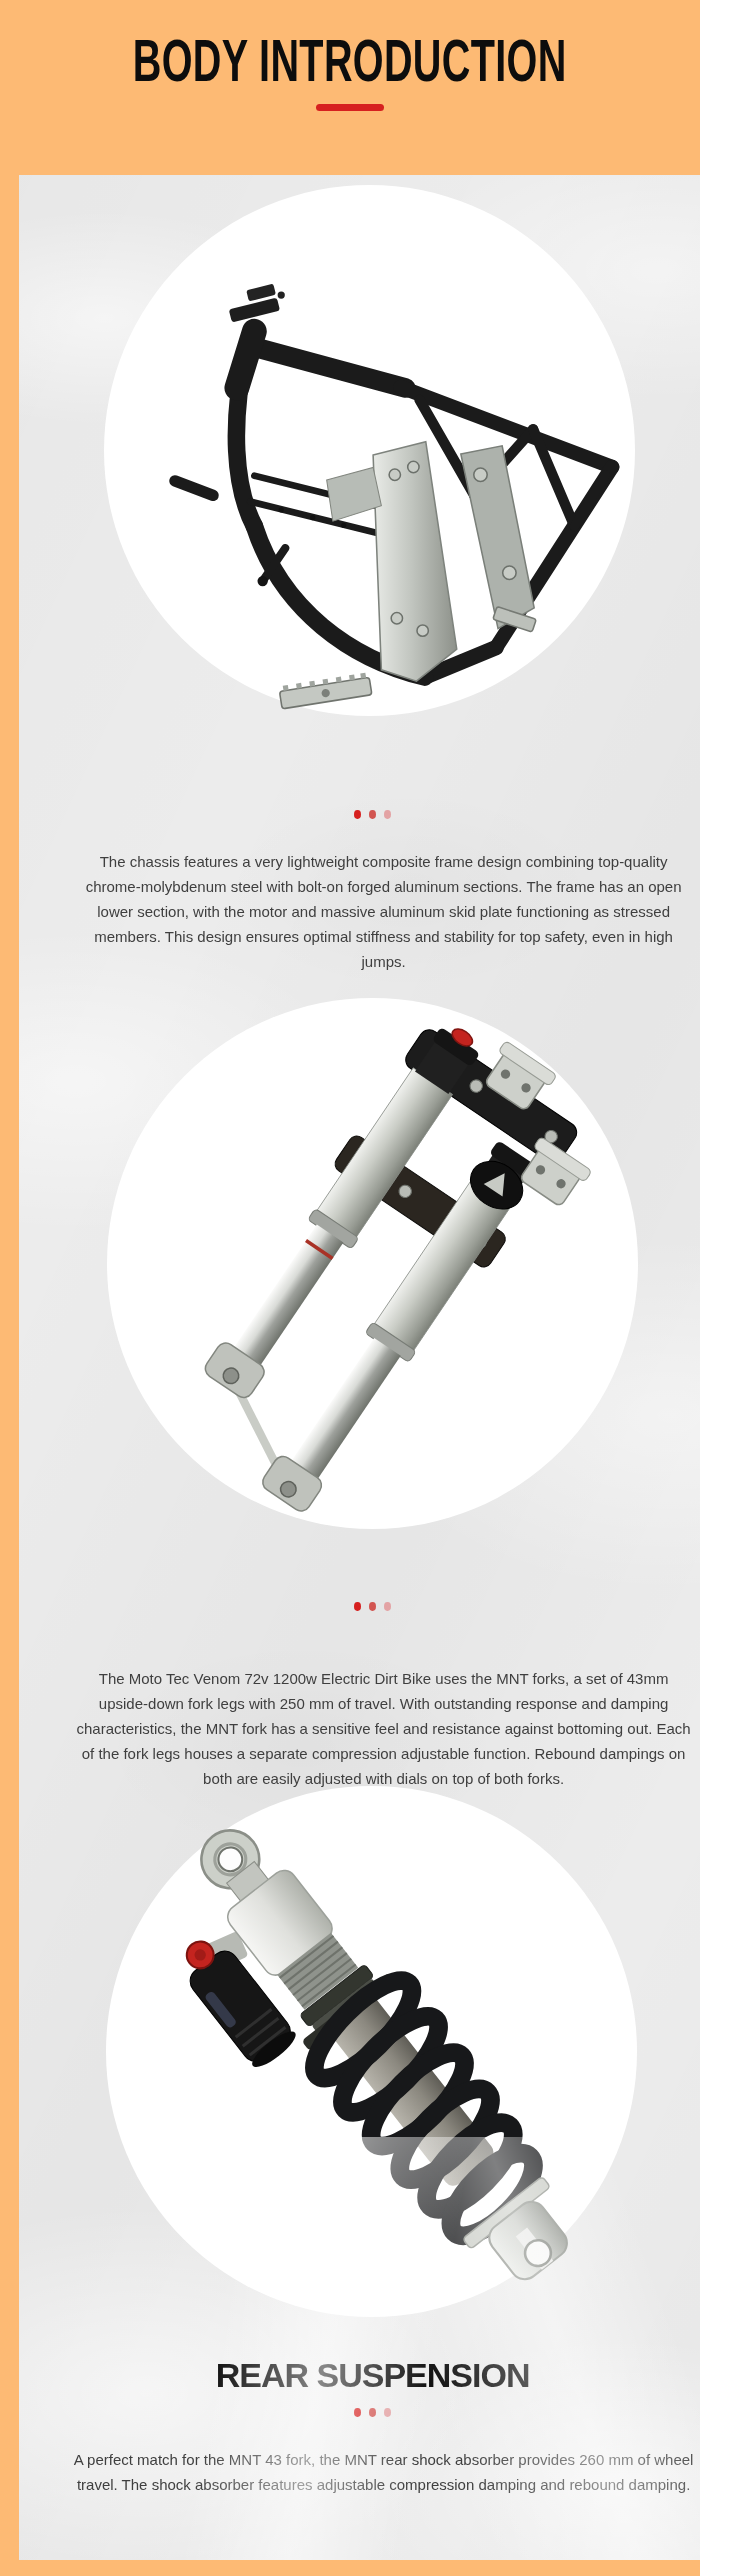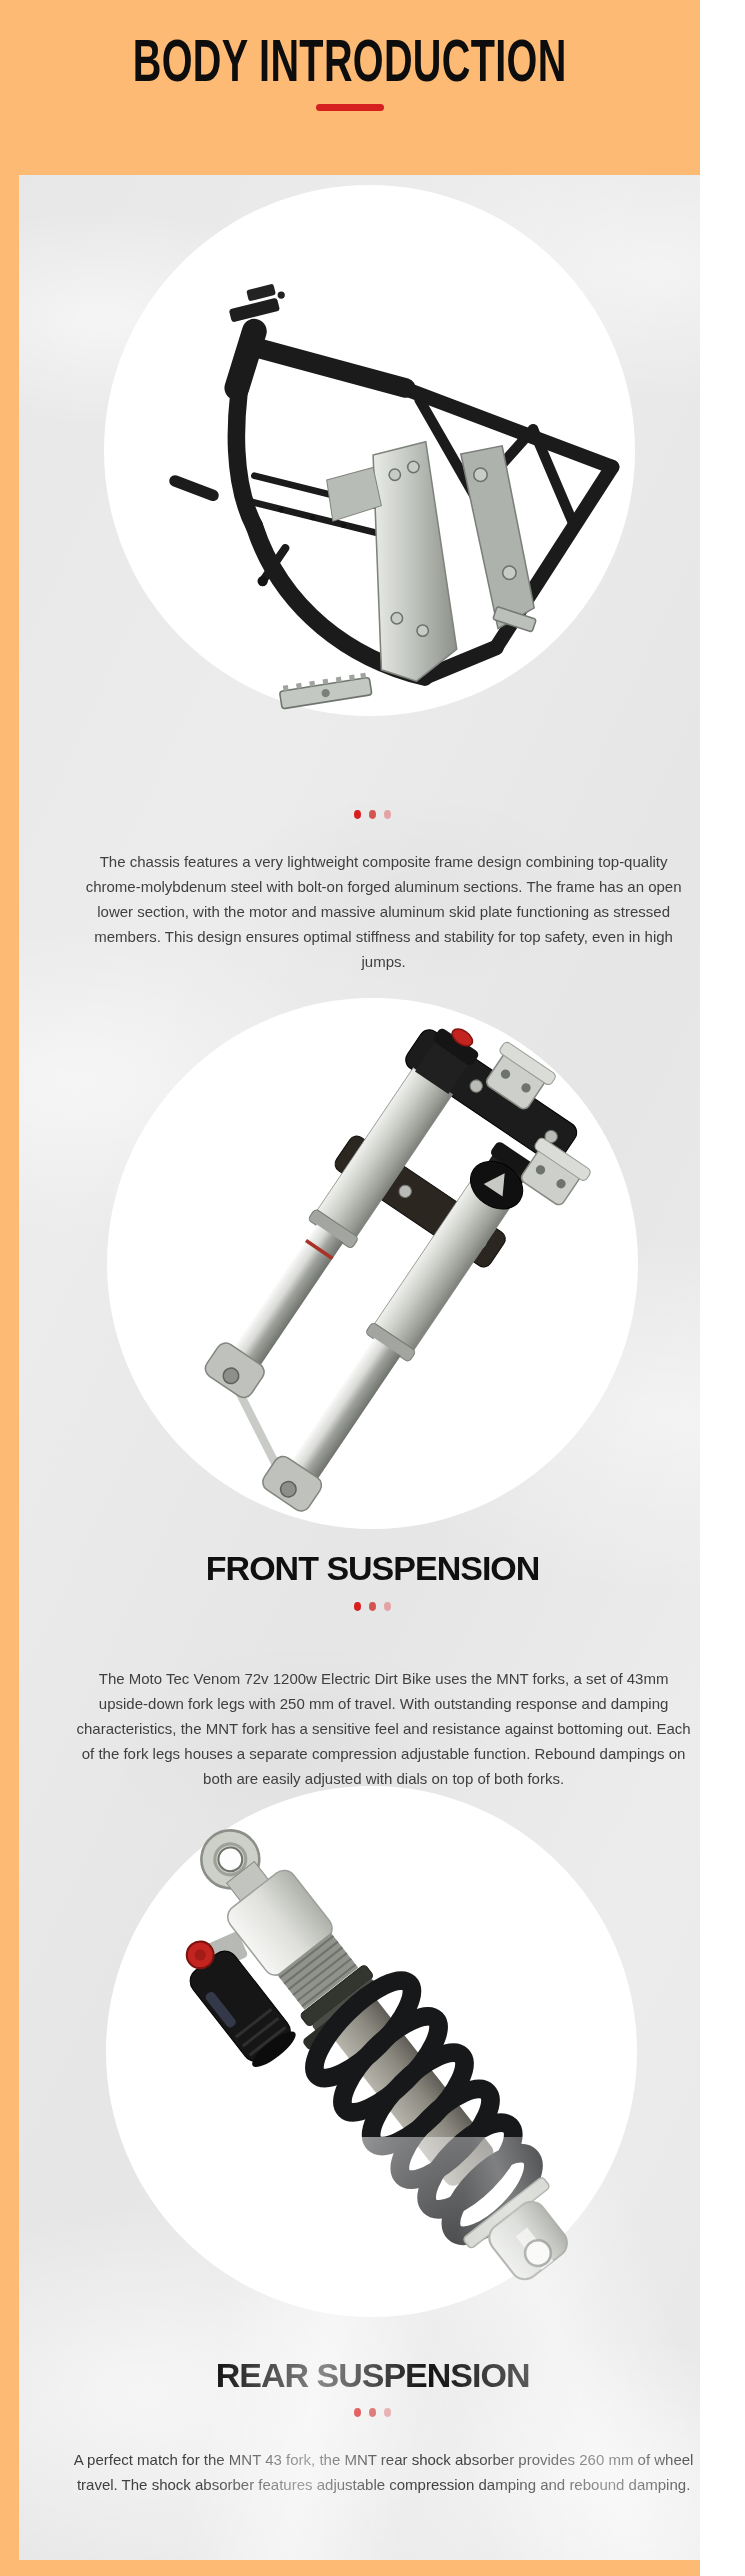--- a/index.html
+++ b/index.html
@@ -191,21 +191,20 @@
             <circle cx="14" cy="-440" r="9" fill="#6f736d"></circle>
               <circle cx="62" cy="-440" r="9" fill="#6f736d"></circle>
             <rect x="150" y="-362" width="96" height="76" rx="12" fill="#cdd0ca" stroke="#888c85" stroke-width="3"></rect>
             <rect x="138" y="-378" width="120" height="26" rx="9" fill="#dadcd7" stroke="#979b94" stroke-width="2"></rect>
             <circle cx="174" cy="-324" r="9" fill="#6f736d"></circle>
               <circle cx="222" cy="-324" r="9" fill="#6f736d"></circle>
           </g>
         </g>
       </svg>
     </div>
-    <div class="sec-heading h2">FRONT SUSPENSION</div>
     <div class="dots d2">
       <span class="dot dot-a"></span><span class="dot dot-b"></span><span class="dot dot-c"></span>
     </div>
     <p class="sec-para p2">The Moto Tec Venom 72v 1200w Electric Dirt Bike uses the MNT forks, a set of 43mm upside-down fork legs with 250 mm of travel. With outstanding response and damping characteristics, the MNT fork has a sensitive feel and resistance against bottoming out. Each of the fork legs houses a separate compression adjustable function. Rebound dampings on both are easily adjusted with dials on top of both forks.</p>
 
     <div class="circle c3">
       <svg width="573" height="573" viewBox="0 0 1110 1110">
         <defs>
           <linearGradient id="gBody" x1="0" y1="0" x2="1" y2="0">
             <stop offset="0" stop-color="#f6f6f4"></stop>

